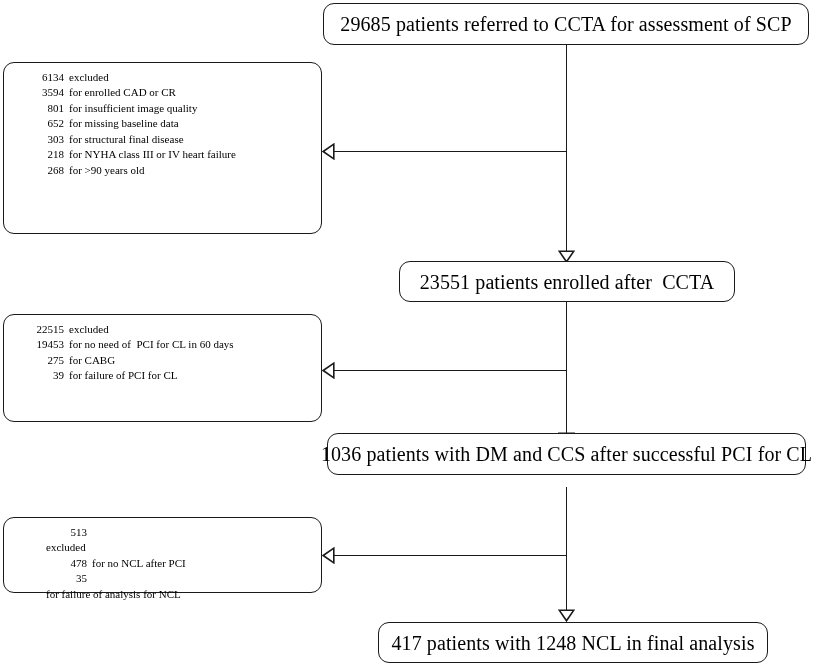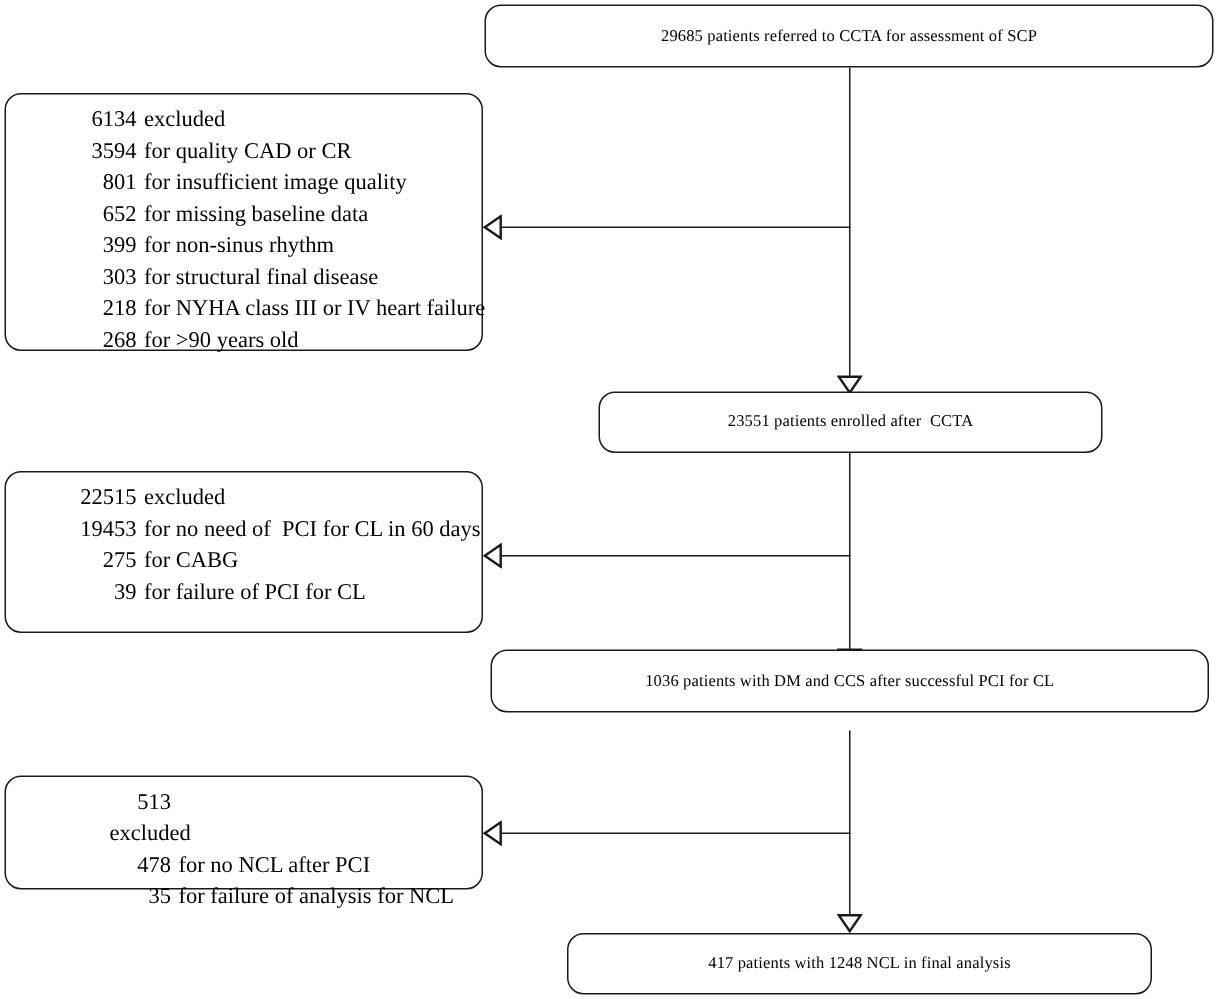--- a/index.html
+++ b/index.html
@@ -24,37 +24,36 @@
     border: 1.6px solid #1a1a1a;
     border-radius: 11px;
     background: #ffffff;
   }
   .box.main {
     display: flex;
     align-items: center;
     justify-content: center;
   }
   .box.main .label {
-    font-size: 11px;
+    font-size: 20px;
     line-height: 1.1;
     white-space: pre;
     letter-spacing: 0.1px;
   }
 
   
   .box.excl {
     padding: 7px 10px 7px 14px;
   }
   .excl-line {
     display: flex;
     align-items: baseline;
-    font-size: 15px;
+    font-size: 11px;
     line-height: 1.405;
     white-space: pre;
-    margin-left: 27px;
   }
   .excl-num {
     display: inline-block;
     width: 46px;
     text-align: right;
     flex: 0 0 auto;
   }
   .excl-txt {
     display: inline-block;
     padding-left: 5px;
@@ -100,33 +99,29 @@
     </svg>
   </div>
 
   <div class="box excl" style="left:3px; top:62px; width:319px; height:172px;">
     <div class="excl-line">
       <span class="excl-num">6134</span>
       <span class="excl-txt">excluded</span>
     </div>
     <div class="excl-line">
       <span class="excl-num">3594</span>
-      <span class="excl-txt">for quality CAD or CR</span>
+      <span class="excl-txt">for enrolled CAD or CR</span>
     </div>
     <div class="excl-line">
       <span class="excl-num">801</span>
       <span class="excl-txt">for insufficient image quality</span>
     </div>
     <div class="excl-line">
       <span class="excl-num">652</span>
       <span class="excl-txt">for missing baseline data</span>
-    </div>
-    <div class="excl-line">
-      <span class="excl-num">399</span>
-      <span class="excl-txt">for non-sinus rhythm</span>
     </div>
     <div class="excl-line">
       <span class="excl-num">303</span>
       <span class="excl-txt">for structural final disease</span>
     </div>
     <div class="excl-line">
       <span class="excl-num">218</span>
       <span class="excl-txt">for NYHA class III or IV heart failure</span>
     </div>
     <div class="excl-line">
@@ -192,21 +187,21 @@
 
   <div class="box excl" style="left:3px; top:517px; width:319px; height:76px;">
     <div class="excl-line" style="padding-left:23px;flex-direction:column;">
       <span class="excl-num">513</span>
       <span class="excl-txt">excluded</span>
     </div>
     <div class="excl-line" style="padding-left:23px;">
       <span class="excl-num">478</span>
       <span class="excl-txt">for no NCL after PCI</span>
     </div>
-    <div class="excl-line" style="padding-left:23px;">
+    <div class="excl-line" style="padding-left:23px;flex-direction:column;">
       <span class="excl-num">35</span>
       <span class="excl-txt">for failure of analysis for NCL</span>
     </div>
   </div>
 
   <div class="box main" style="left:378px; top:622px; width:390px; height:41px;">
     <span class="label">417 patients with 1248 NCL in final analysis</span>
   </div>
 
 </div>

